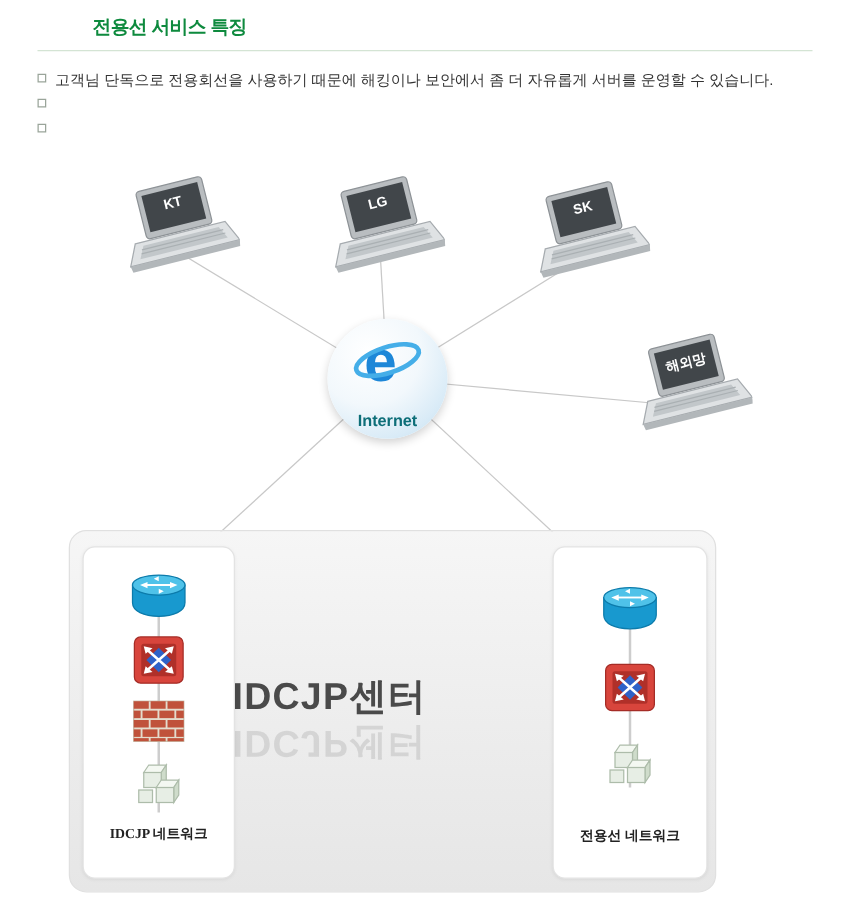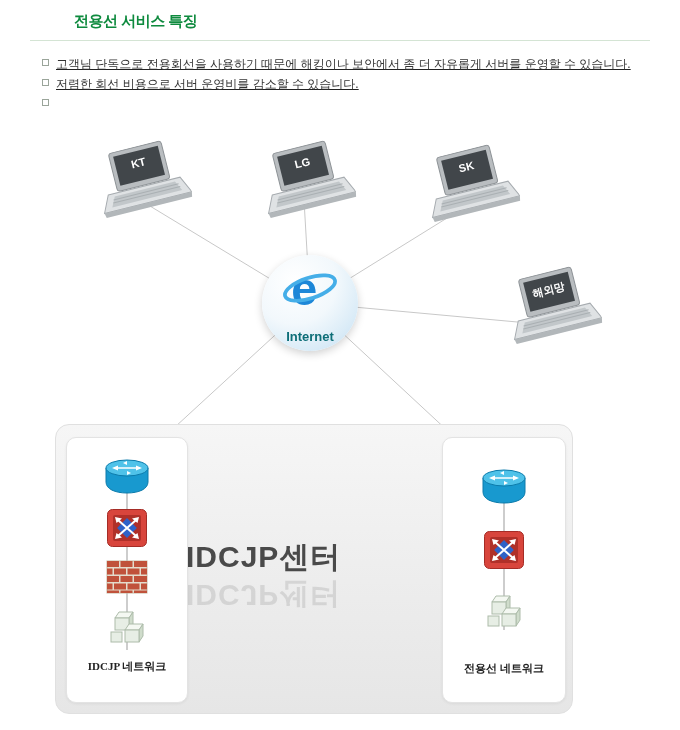--- a/index.html
+++ b/index.html
@@ -2,21 +2,21 @@
 <html><head>
 <meta charset="utf-8">
 <style>
   html,body{margin:0;padding:0;background:#fff;}
   .page{position:relative;width:680px;height:730px;background:#ffffff;overflow:hidden;
         font-family:"Liberation Sans","DejaVu Sans",sans-serif;color:#222;}
 
   
   .page-title{position:absolute;left:30px;top:12px;font-size:15px;font-weight:bold;color:#0e8a3e;letter-spacing:-0.5px;margin-left:44px;}
   .title-underline{position:absolute;left:30px;right:30px;top:40px;border-top:1px solid #d4e4d4;height:0;}
-  .bullet-list{position:absolute;left:42px;top:54px;right:20px;text-decoration:underline;}
+  .bullet-list{position:absolute;left:30px;top:54px;right:20px;}
   .bullet-item{font-size:12px;line-height:20px;color:#333;white-space:nowrap;}
   .bullet-sq{display:inline-block;width:5px;height:5px;border:1px solid #9aa59a;background:#fff;
              margin-right:7px;vertical-align:2px;}
 
   
   .lines-svg{position:absolute;left:0;top:0;z-index:1;}
 
   
   .laptop{position:absolute;width:96px;height:72px;z-index:2;transform:rotate(-14deg);}
   .laptop svg{display:block;}
@@ -53,21 +53,21 @@
 <div class="page">
 
   <div class="page-title">전용선 서비스 특징</div>
   <div class="title-underline"></div>
 
   <div class="bullet-list">
     <div class="bullet-item">
       <span class="bullet-sq"></span><span>고객님 단독으로 전용회선을 사용하기 때문에 해킹이나 보안에서 좀 더 자유롭게 서버를 운영할 수 있습니다.</span>
     </div>
     <div class="bullet-item">
-      <span class="bullet-sq"></span><span>저렴한 회선 비용으로 서버 운영비를 감소할 수 있습니다.</span>
+      <span class="bullet-sq"></span>
     </div>
     <div class="bullet-item">
       <span class="bullet-sq"></span>
     </div>
   </div>
 
   <svg class="lines-svg" width="680" height="730">
     <line x1="310" y1="303" x2="140" y2="200" stroke="#c8c8c8" stroke-width="1"></line>
     <line x1="310" y1="303" x2="304" y2="200" stroke="#c8c8c8" stroke-width="1"></line>
     <line x1="310" y1="303" x2="468" y2="205" stroke="#c8c8c8" stroke-width="1"></line>

